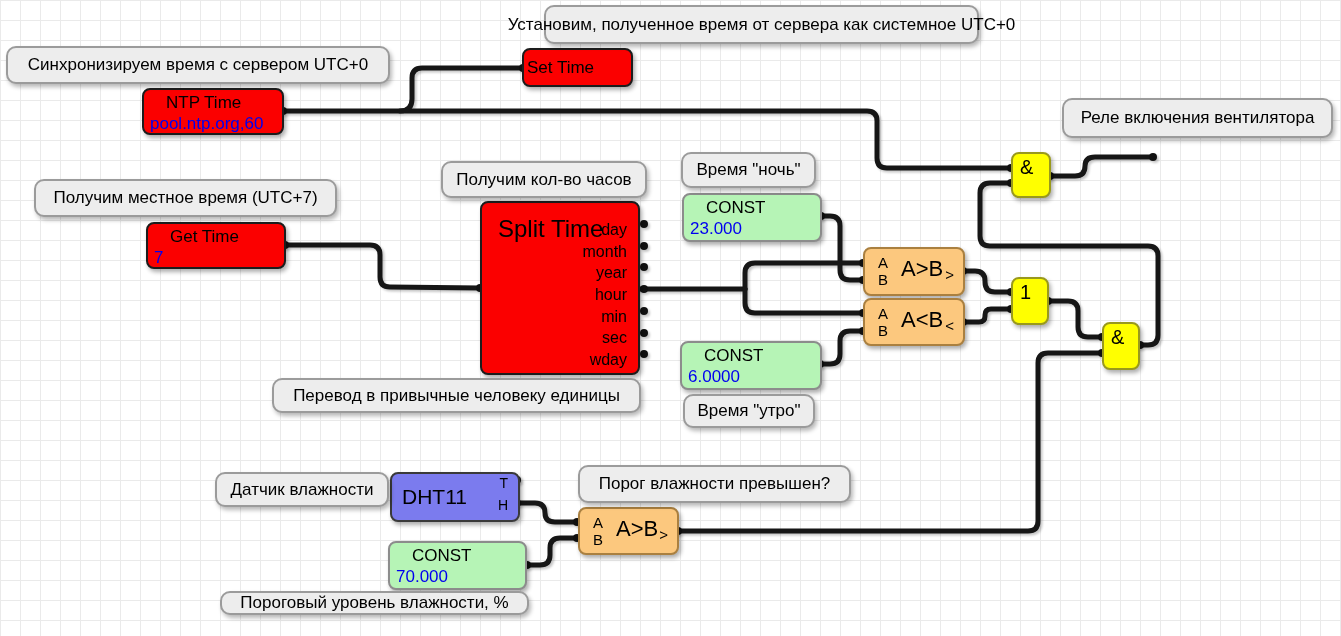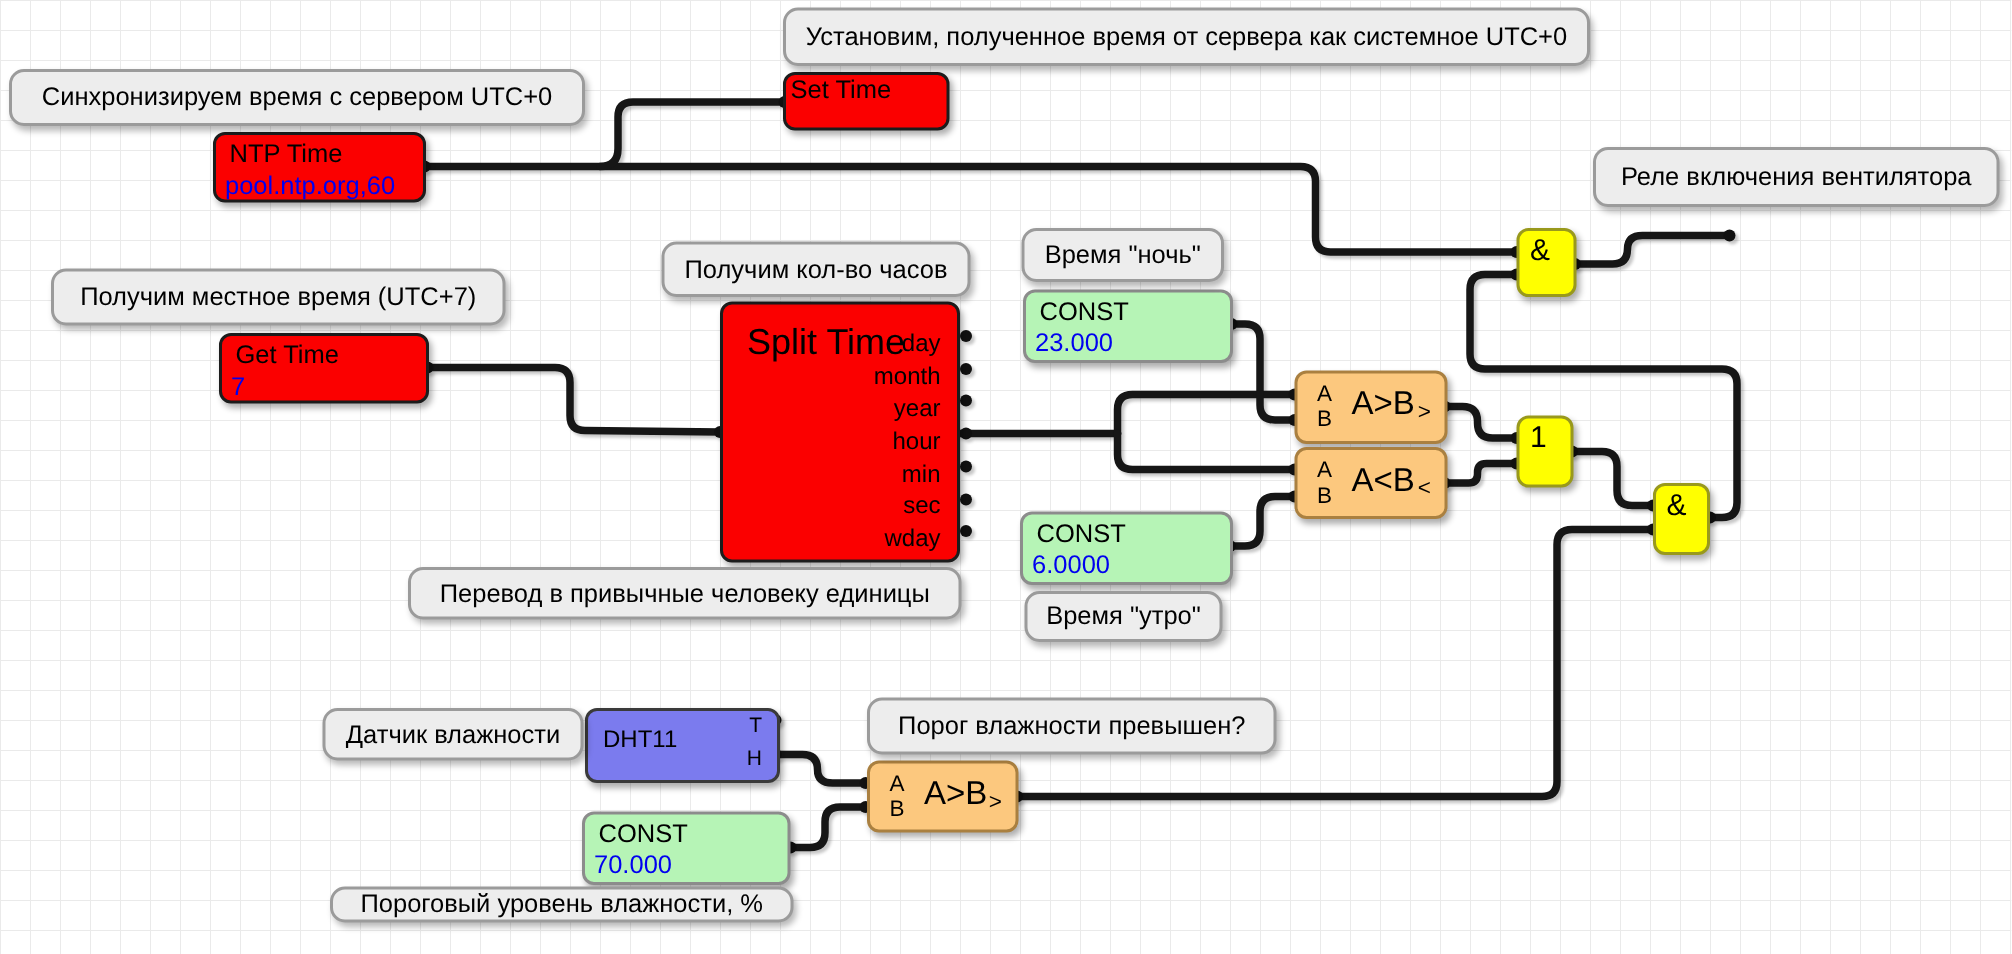--- a/index.html
+++ b/index.html
@@ -20,31 +20,31 @@
     white-space:nowrap;box-shadow:2px 3px 4px rgba(0,0,0,.28);box-sizing:border-box;
   }
   .node{position:absolute;z-index:2;box-sizing:border-box;border-radius:8px;
     box-shadow:2px 3px 4px rgba(0,0,0,.32);}
   .red{background:#fb0000;border:2px solid #1c1c1c;}
   .green{background:#b6f4b6;border:2px solid #8c8c8c;}
   .orange{background:#fcc87e;border:2px solid #aa8040;}
   .yellow{background:#ffff00;border:2px solid #99991c;font-size:20px;padding:2px 0 0 7px;}
   .relay-node{background:#00dc00;border:2px solid #1c1c1c;font-size:18px;display:flex;align-items:center;padding-left:4px;}
   .dht{background:#7b7bee;border:2px solid #3a3a3a;}
-  .node-title{font-size:17px;padding:3px 0 0 9px;}
+  .node-title{font-size:17px;padding:3px 0 0 22px;}
   .node-param{font-size:17px;padding:1px 0 0 6px;color:#0000f0;}
-  .vcenter{display:flex;align-items:flex-start;padding-left:3px;font-size:17px;}
+  .vcenter{display:flex;align-items:center;padding-left:3px;font-size:17px;}
   .split-title{position:absolute;left:16px;top:12px;font-size:24px;}
   .split-outs{position:absolute;right:11px;top:16px;text-align:right;font-size:16px;}
   .split-outs div{height:21.7px;line-height:21.7px;}
   .cmp .pa{position:absolute;left:13px;top:5px;font-size:15px;}
   .cmp .pb{position:absolute;left:13px;top:22px;font-size:15px;}
   .cmp .ct{position:absolute;left:36px;top:7px;font-size:22px;}
   .cmp .co{position:absolute;right:9px;top:17px;font-size:15px;}
-  .dht-title{position:absolute;left:10px;top:11px;font-size:16px;}
+  .dht-title{position:absolute;left:10px;top:11px;font-size:21px;}
   .dht-t{position:absolute;right:10px;top:1px;font-size:14px;}
   .dht-h{position:absolute;right:10px;top:23px;font-size:14px;}
 </style>
 </head>
 <body>
 
 <div class="canvas">
 
   <svg class="wires" width="1341" height="636">
 
@@ -107,21 +107,21 @@
     <circle cx="1140" cy="345" r="4"></circle>
     <circle cx="1153" cy="157" r="4"></circle>
     <circle cx="517" cy="480" r="4"></circle>
     <circle cx="517" cy="503" r="4"></circle>
     <circle cx="577" cy="522" r="4"></circle>
     <circle cx="577" cy="538" r="4"></circle>
     <circle cx="678" cy="531" r="4"></circle>
   </svg>
 
   <div class="comment" style="left:6px;top:46px;width:384px;height:38px">Синхронизируем время с сервером UTC+0</div>
-  <div class="comment" style="left:522px;top:5px;width:538px;height:39px">Установим, полученное время от сервера как системное UTC+0</div>
+  <div class="comment" style="left:544px;top:5px;width:435px;height:39px">Установим, полученное время от сервера как системное UTC+0</div>
   <div class="comment" style="left:34px;top:179px;width:303px;height:38px">Получим местное время (UTC+7)</div>
   <div class="comment" style="left:441px;top:161px;width:206px;height:37px">Получим кол-во часов</div>
   <div class="comment" style="left:681px;top:152px;width:135px;height:36px">Время "ночь"</div>
   <div class="comment" style="left:683px;top:394px;width:132px;height:34px">Время "утро"</div>
   <div class="comment" style="left:1062px;top:98px;width:271px;height:40px">Реле включения вентилятора</div>
   <div class="comment" style="left:272px;top:378px;width:369px;height:35px">Перевод в привычные человеку единицы</div>
   <div class="comment" style="left:215px;top:472px;width:174px;height:35px">Датчик влажности</div>
   <div class="comment" style="left:578px;top:465px;width:273px;height:38px">Порог влажности превышен?</div>
   <div class="comment" style="left:220px;top:591px;width:309px;height:24px">Пороговый уровень влажности, %</div>
 

